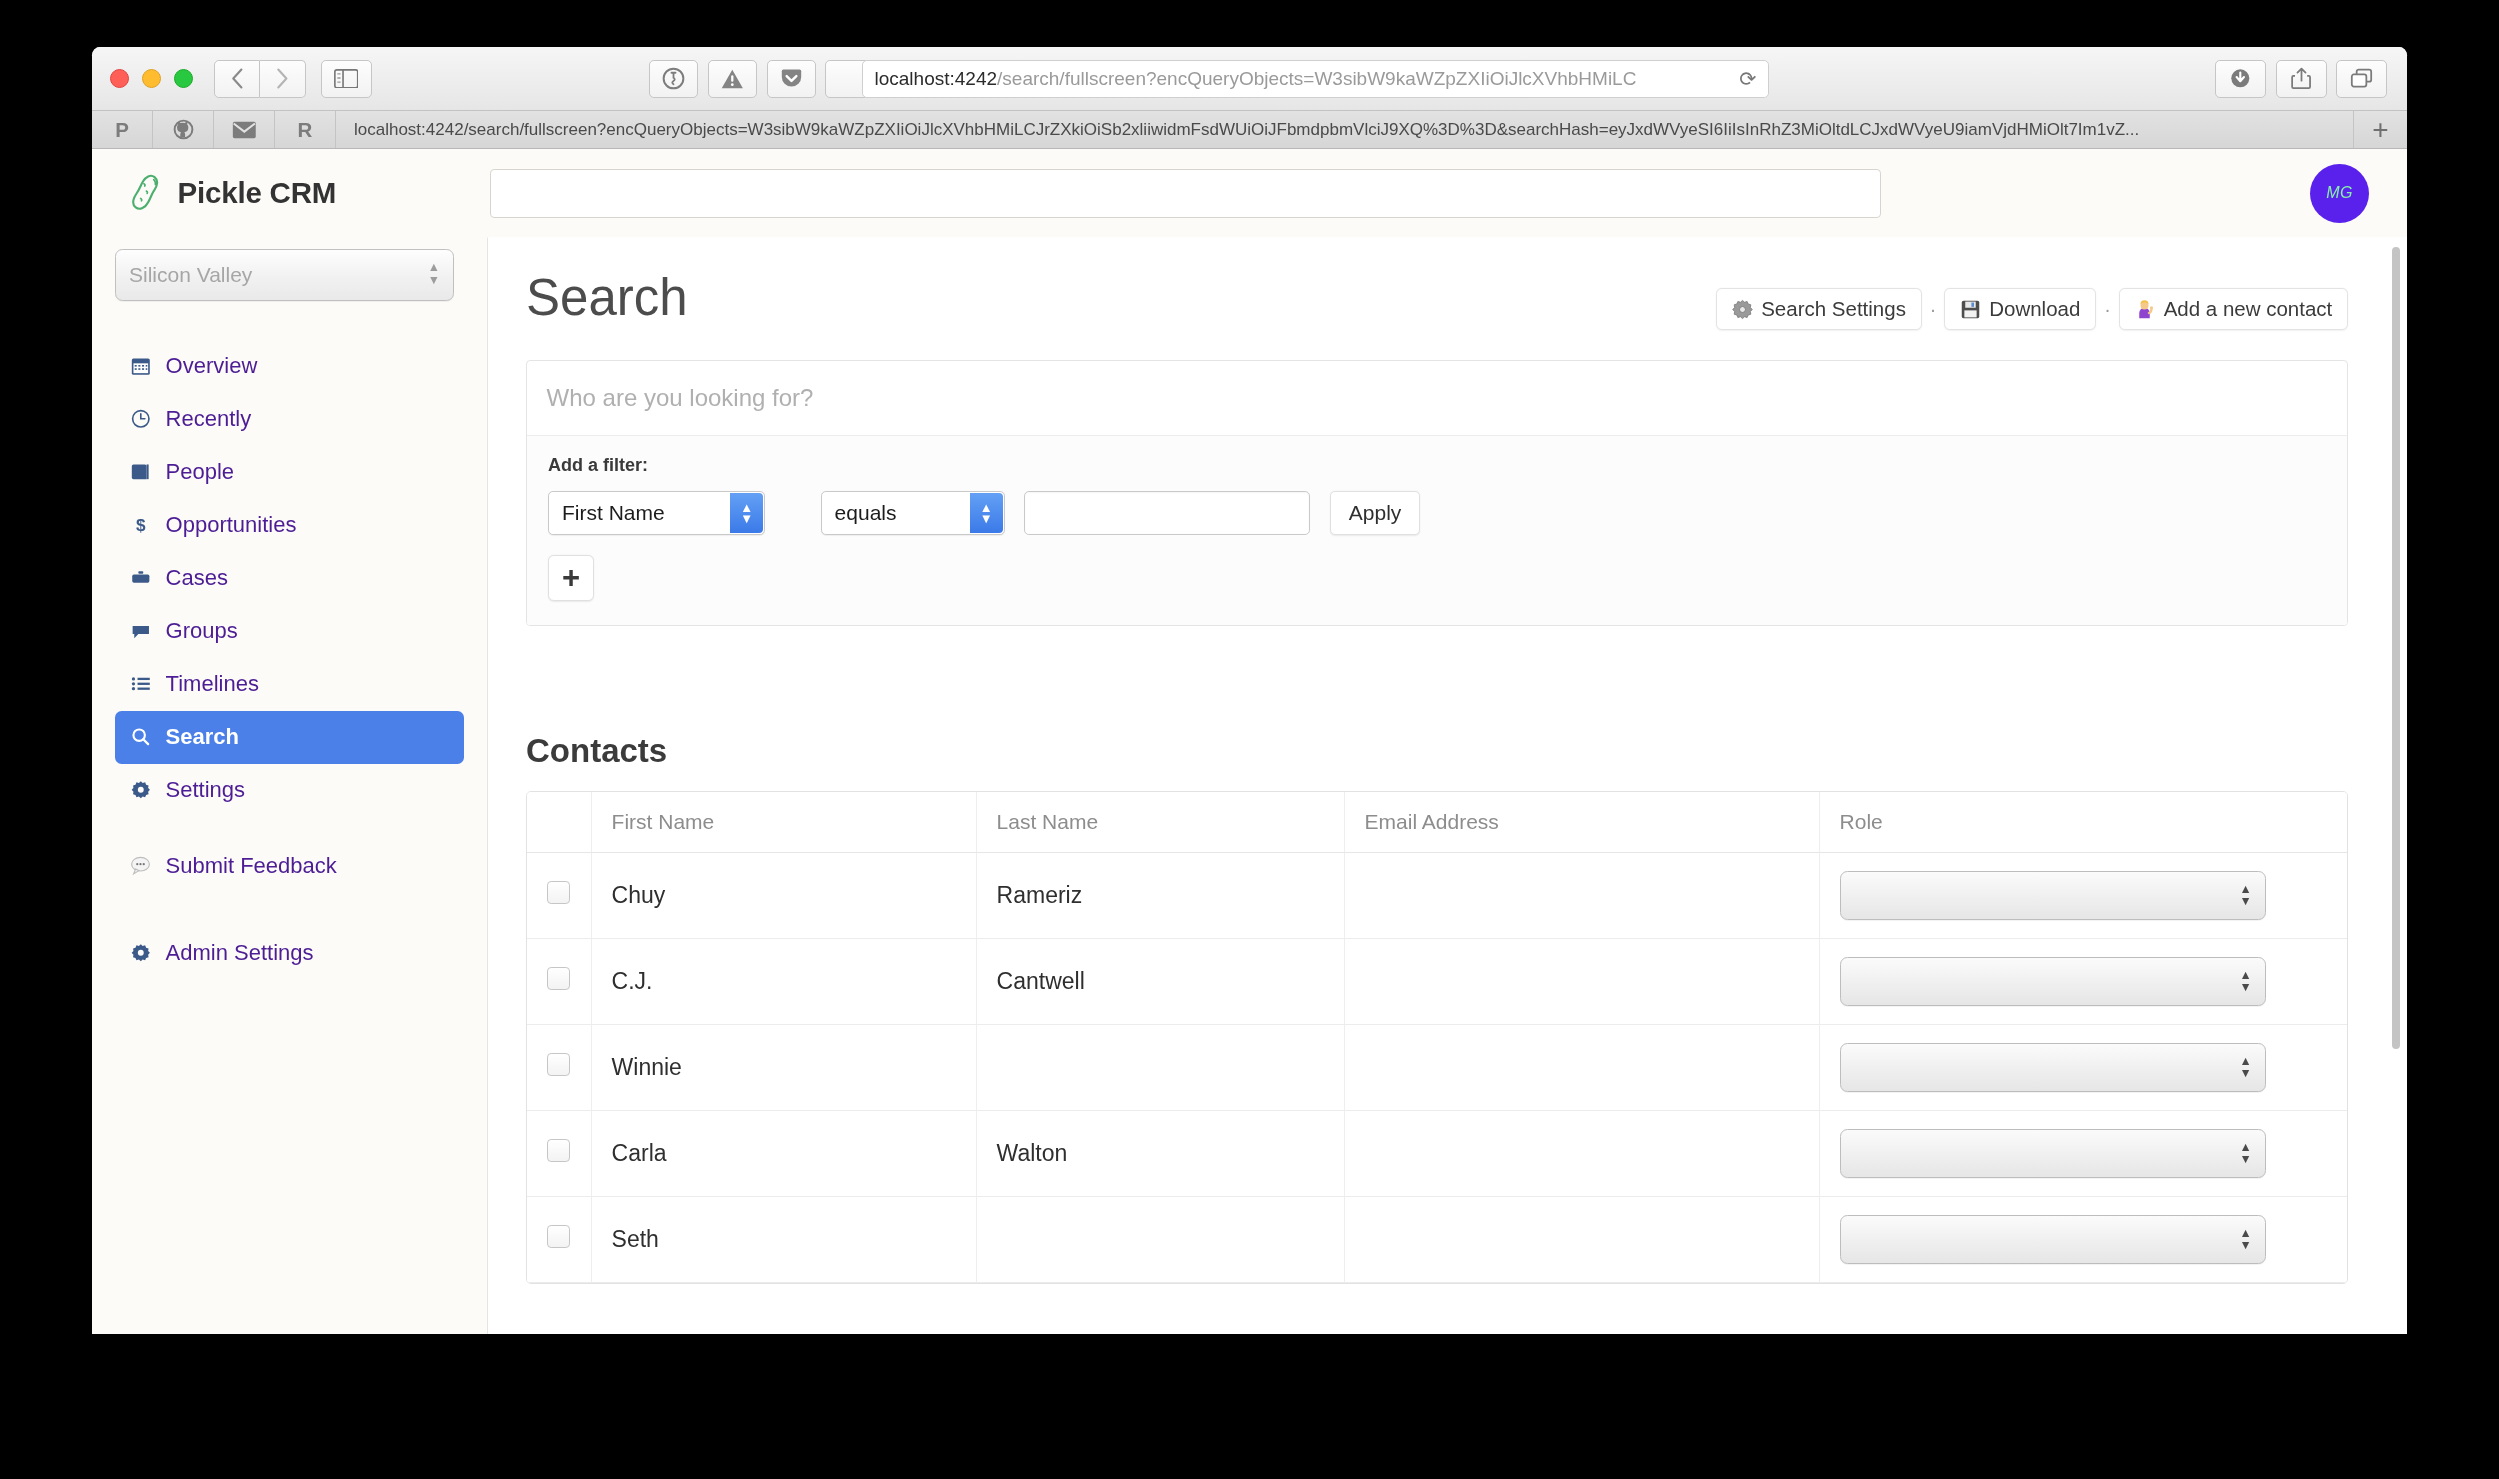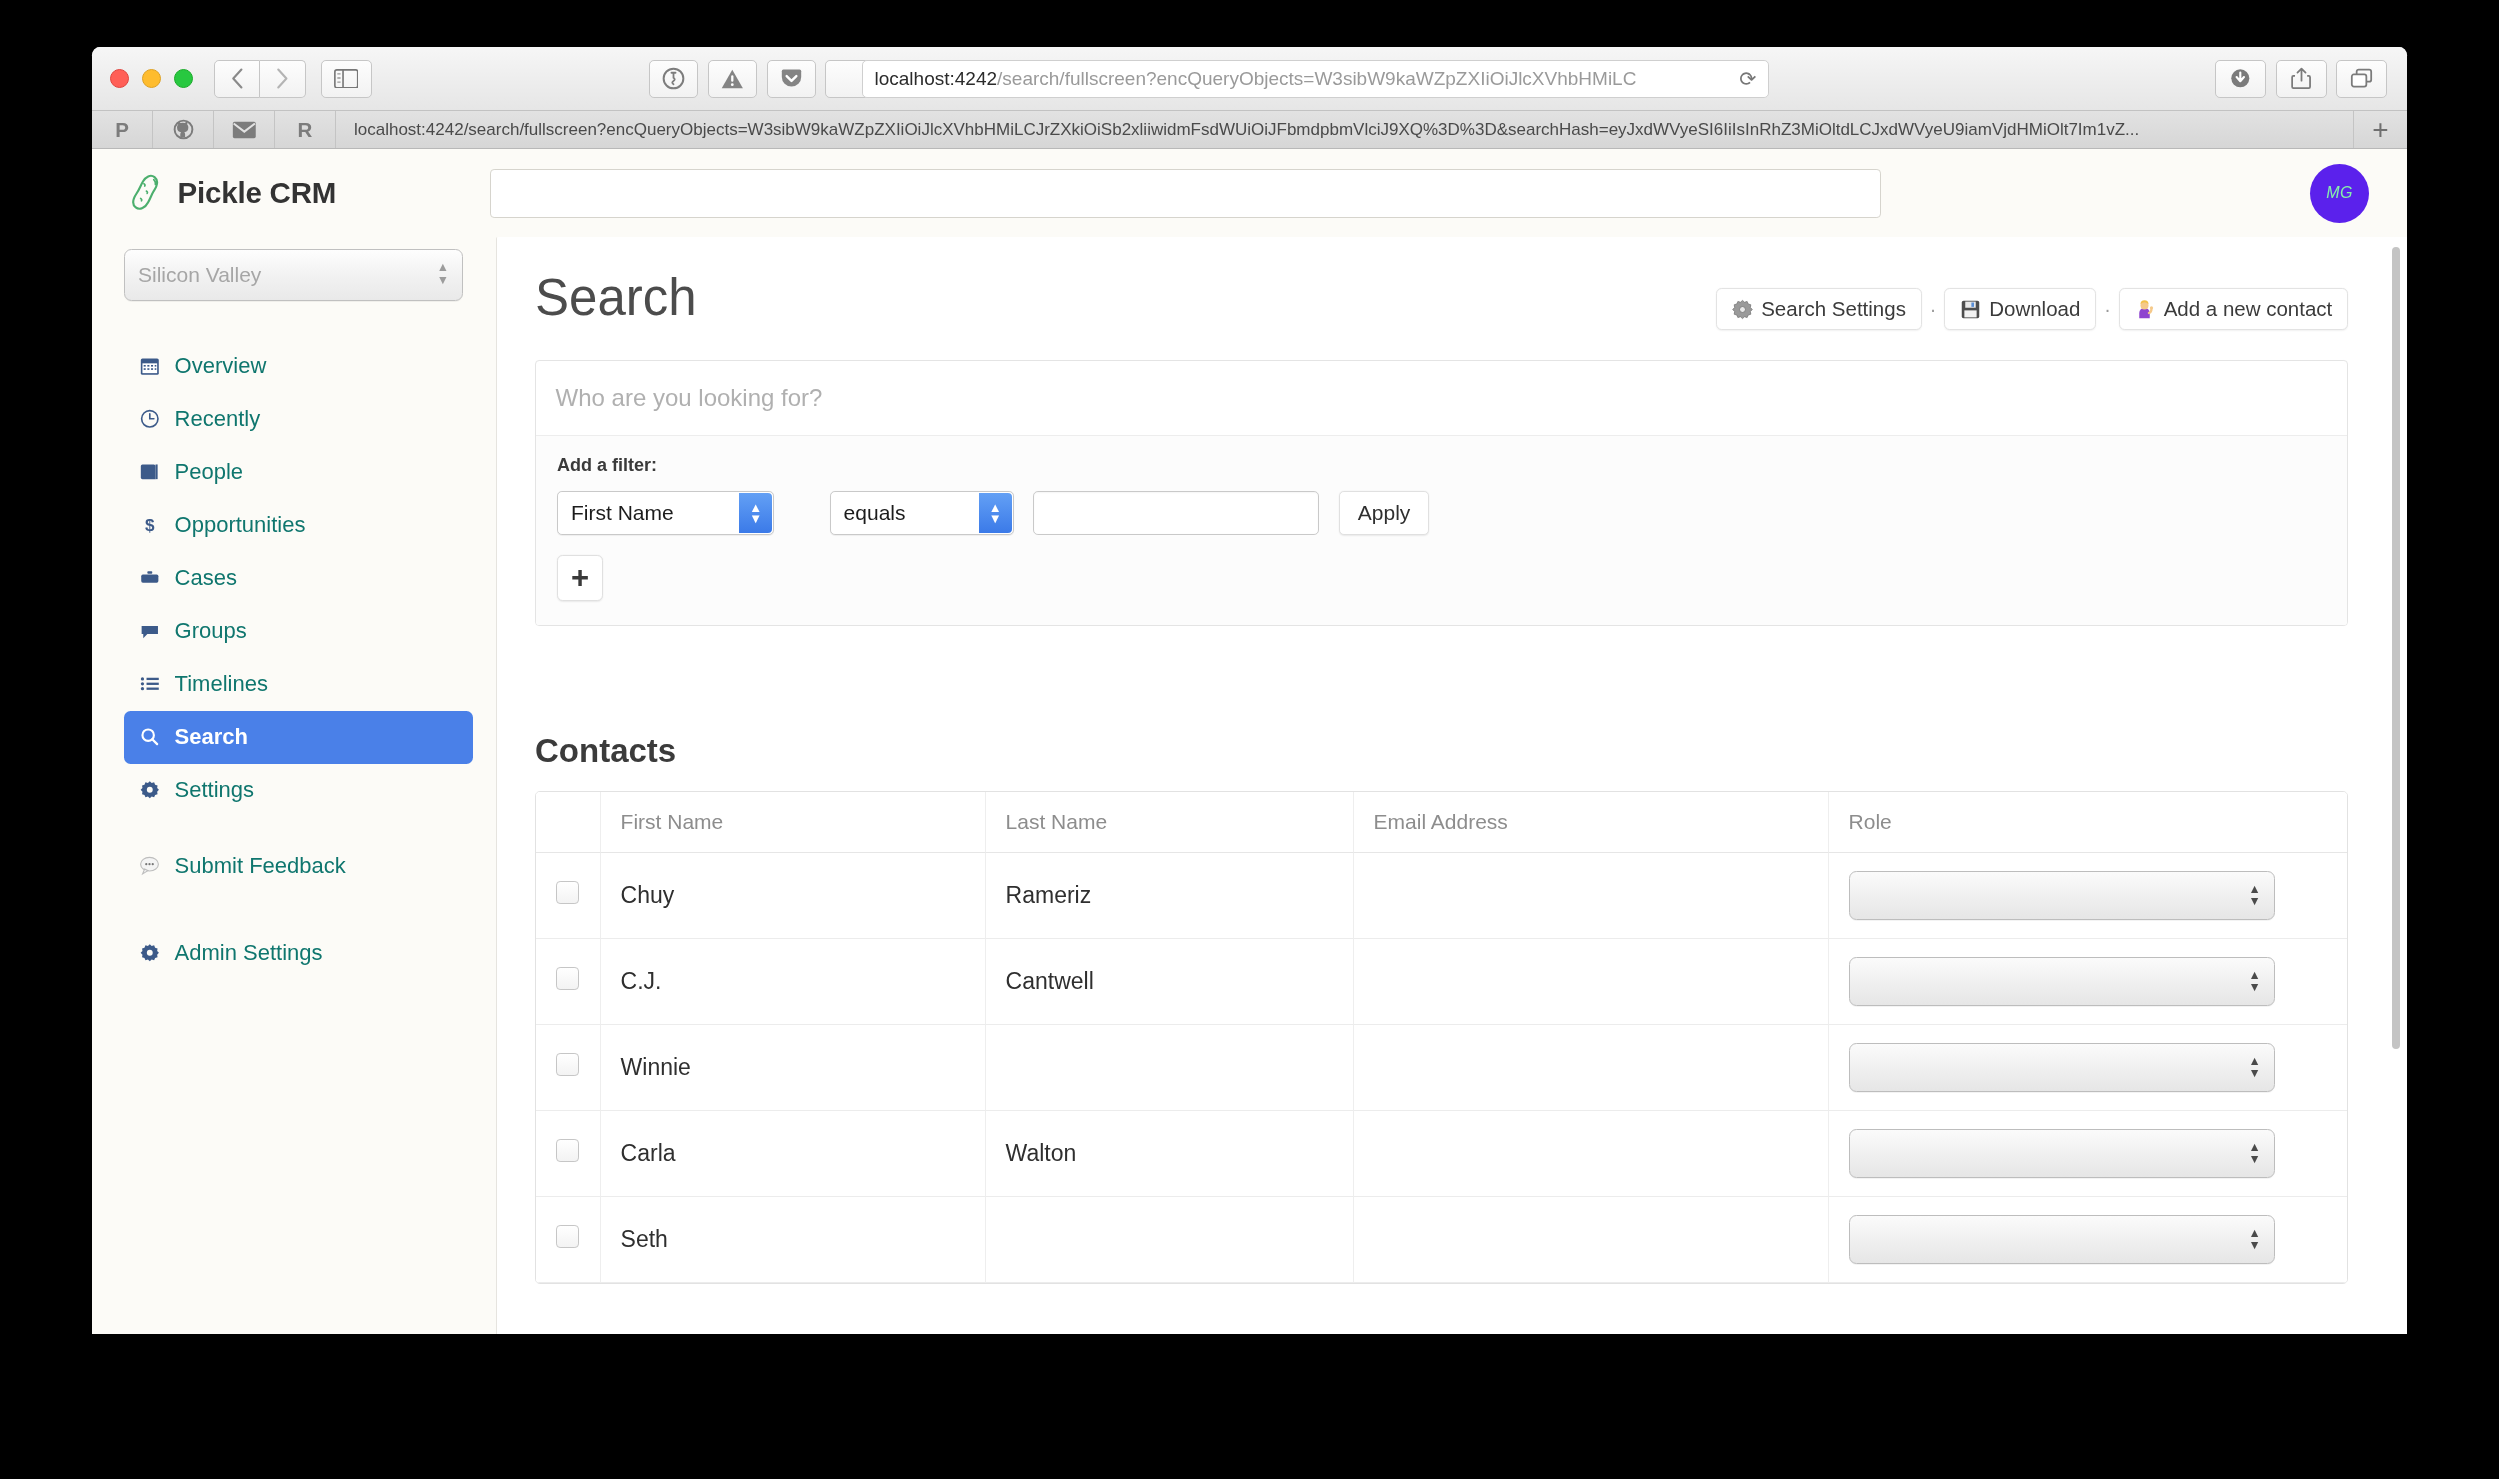--- a/index.html
+++ b/index.html
@@ -139,21 +139,21 @@
     width: 59px; height: 59px;
     border-radius: 50%;
     background: #5b21ec;
     color: #86efac;
     display: flex; align-items: center; justify-content: center;
     font-size: 16px; font-weight: 500;
     letter-spacing: 0.4px;
     font-style: italic;
   }
 
-  .app-body { flex: 1; display: flex; min-height: 0; padding-left: 9px; }
+  .app-body { flex: 1; display: flex; min-height: 0; }
 
   
   .sidebar {
     width: 395px;
     background: #fcfbf7;
     padding: 11.5px 0 0 0;
     flex-shrink: 0;
   }
   .org-select {
     margin: 0 33px 0 23px;
@@ -170,21 +170,21 @@
   .org-arrows { margin-left: auto; display: flex; flex-direction: column; gap: 2.5px; color: #9c9c9c; font-size: 12.3px; line-height: 0.8; }
 
   .nav { margin-top: 39px; }
   .nav-item {
     display: flex; align-items: center;
     gap: 13px;
     height: 53px;
     margin: 0 23px;
     padding: 0 13px;
     border-radius: 6.5px;
-    color: #0f766e;
+    color: #4c1d95;
     font-size: 22px;
   }
   .nav-item.active { background: #4a80e8; color: #fff; font-weight: bold; }
   .nav-icon { width: 24.6px; display: flex; align-items: center; justify-content: center; flex-shrink: 0; }
   .nav-gap { height: 23px; }
   .nav-gap-lg { height: 34px; }
 
   
   .main {
     flex: 1;

